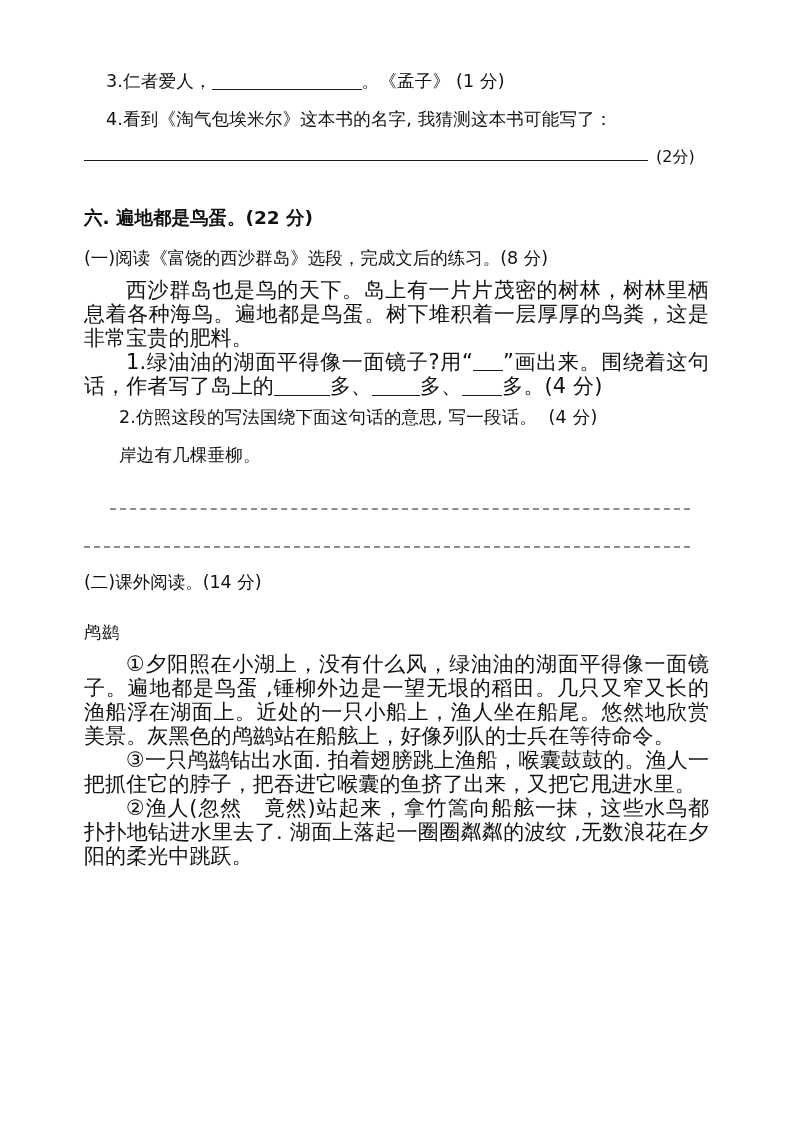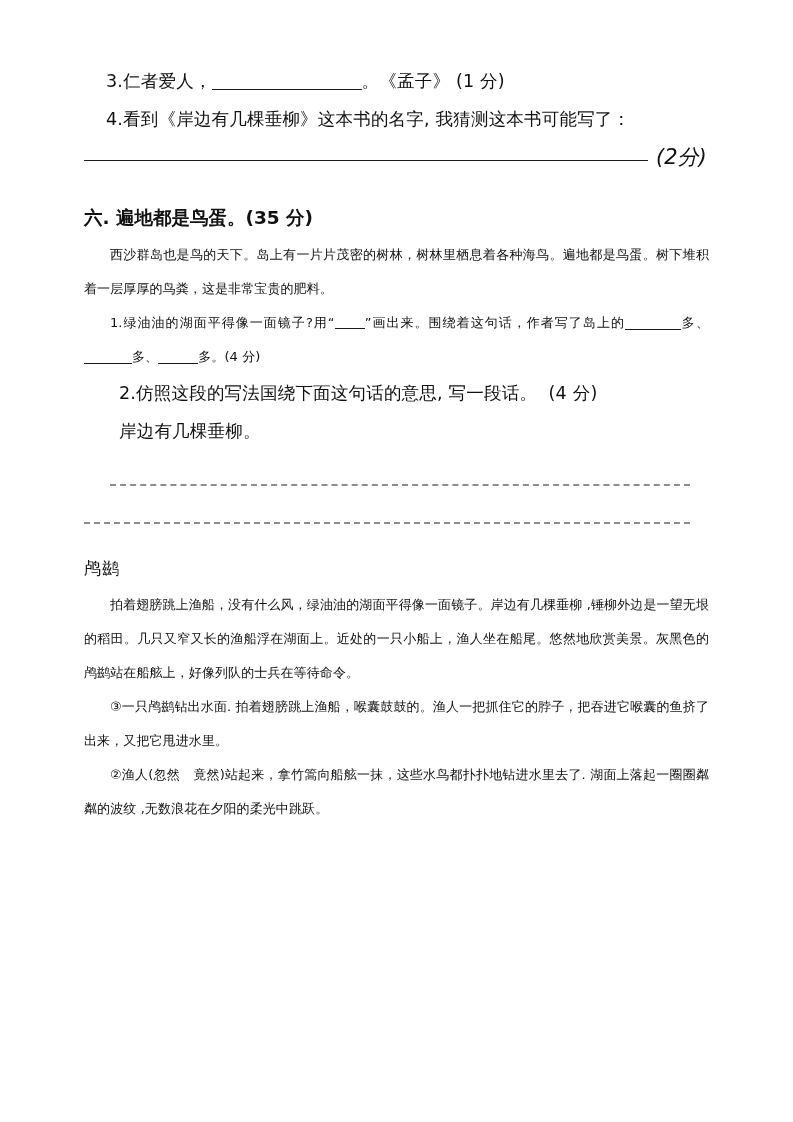--- a/index.html
+++ b/index.html
@@ -30,22 +30,22 @@
   }
 
   
   .line {
     font-size: 17.5px;
     line-height: 38px;
     letter-spacing: 0.2px;
     white-space: nowrap;
   }
   .para {
-    font-size: 13px;
-    line-height: 34px;
+    font-size: 21px;
+    line-height: 24px;
     letter-spacing: 0.1px;
     text-align: justify;
     text-justify: inter-character;
   }
   .indent2 { text-indent: 2em; }
   .indent1 { padding-left: 22px; }
 
   
   .sec-head {
     font-size: 18.5px;
@@ -83,24 +83,23 @@
     position: absolute;
     left: 0;
     top: 22px;
     width: 564px;
     border-bottom: 1.6px solid #1a1a1a;
   }
   .rule-pts {
     position: absolute;
     left: 572px;
     top: 2px;
-    font-size: 21px;
+    font-size: 16px;
     line-height: 34px;
     white-space: nowrap;
-    font-style: italic;
   }
 
   .dash-line {
     border-bottom: 2px dashed #8d8d8d;
     height: 0;
   }
   .dash-a {
     margin-left: 26px;
     width: 580px;
     margin-top: 34px;
@@ -125,53 +124,59 @@
 <body>
 
 <div class="page">
   <div class="content">
 
     <div class="line indent1">
       <span>3.</span><span>仁者爱人，</span><span class="blank blank-w1"></span><span>。《孟子》</span>&nbsp;<span>(1 分)</span>
     </div>
 
     <div class="line indent1">
-      <span>4.</span><span>看到《岸边有几棵垂柳》这本书的名字, 我猜测这本书可能写了：</span>
+      <span>4.</span><span>看到《淘气包埃米尔》这本书的名字, 我猜测这本书可能写了：</span>
     </div>
 
     <div class="rule-row">
       <div class="long-rule"></div>
       <div class="rule-pts">(2分)</div>
     </div>
 
     <div class="spacer-sm"></div>
 
     <div class="sec-head">
-      <span>六. 遍地都是鸟蛋。</span><span class="pts">(35 分)</span>
+      <span>六. 遍地都是鸟蛋。</span><span class="pts">(22 分)</span>
     </div>
 
+    <div class="subhead">
+      <span>(一)阅读《富饶的西沙群岛》选段，完成文后的练习。</span><span>(8 分)</span>
+    </div>
 
     <div class="para indent2">西沙群岛也是鸟的天下。岛上有一片片茂密的树林，树林里栖息着各种海鸟。遍地都是鸟蛋。树下堆积着一层厚厚的鸟粪，这是非常宝贵的肥料。</div>
 
     <div class="para indent2">
       <span>1.</span><span>绿油油的湖面平得像一面镜子?用“</span><span class="blank blank-short"></span><span>”画出来。围绕着这句话，作者写了岛上的</span><span class="blank blank-b1"></span><span>多、</span><span class="blank blank-b2"></span><span>多、</span><span class="blank blank-b3"></span><span>多。</span><span>(4 分)</span>
     </div>
 
     <div class="line indent2">
       <span>2.</span><span>仿照这段的写法国绕下面这句话的意思, 写一段话。</span>&nbsp;&nbsp;<span>(4 分)</span>
     </div>
 
     <div class="line indent2">岸边有几棵垂柳。</div>
 
     <div class="dash-line dash-a"></div>
     <div class="dash-line dash-b"></div>
 
     <div class="spacer-md"></div>
 
+    <div class="subhead">
+      <span>(二)课外阅读。</span><span>(14 分)</span>
+    </div>
 
     <div class="title-center">鸬鹚</div>
 
-    <div class="para indent2">拍着翅膀跳上渔船，没有什么风，绿油油的湖面平得像一面镜子。岸边有几棵垂柳 ,锤柳外边是一望无垠的稻田。几只又窄又长的渔船浮在湖面上。近处的一只小船上，渔人坐在船尾。悠然地欣赏美景。灰黑色的鸬鹚站在船舷上，好像列队的士兵在等待命令。</div>
+    <div class="para indent2">①夕阳照在小湖上，没有什么风，绿油油的湖面平得像一面镜子。遍地都是鸟蛋 ,锤柳外边是一望无垠的稻田。几只又窄又长的渔船浮在湖面上。近处的一只小船上，渔人坐在船尾。悠然地欣赏美景。灰黑色的鸬鹚站在船舷上，好像列队的士兵在等待命令。</div>
     <div class="para indent2">③一只鸬鹚钻出水面. 拍着翅膀跳上渔船，喉囊鼓鼓的。渔人一把抓住它的脖子，把吞进它喉囊的鱼挤了出来，又把它甩进水里。</div>
     <div class="para indent2">②渔人(忽然　竟然)站起来，拿竹篙向船舷一抹，这些水鸟都扑扑地钻进水里去了. 湖面上落起一圈圈粼粼的波纹 ,无数浪花在夕阳的柔光中跳跃。</div>
 
   </div>
 </div>
 
 </body></html>

